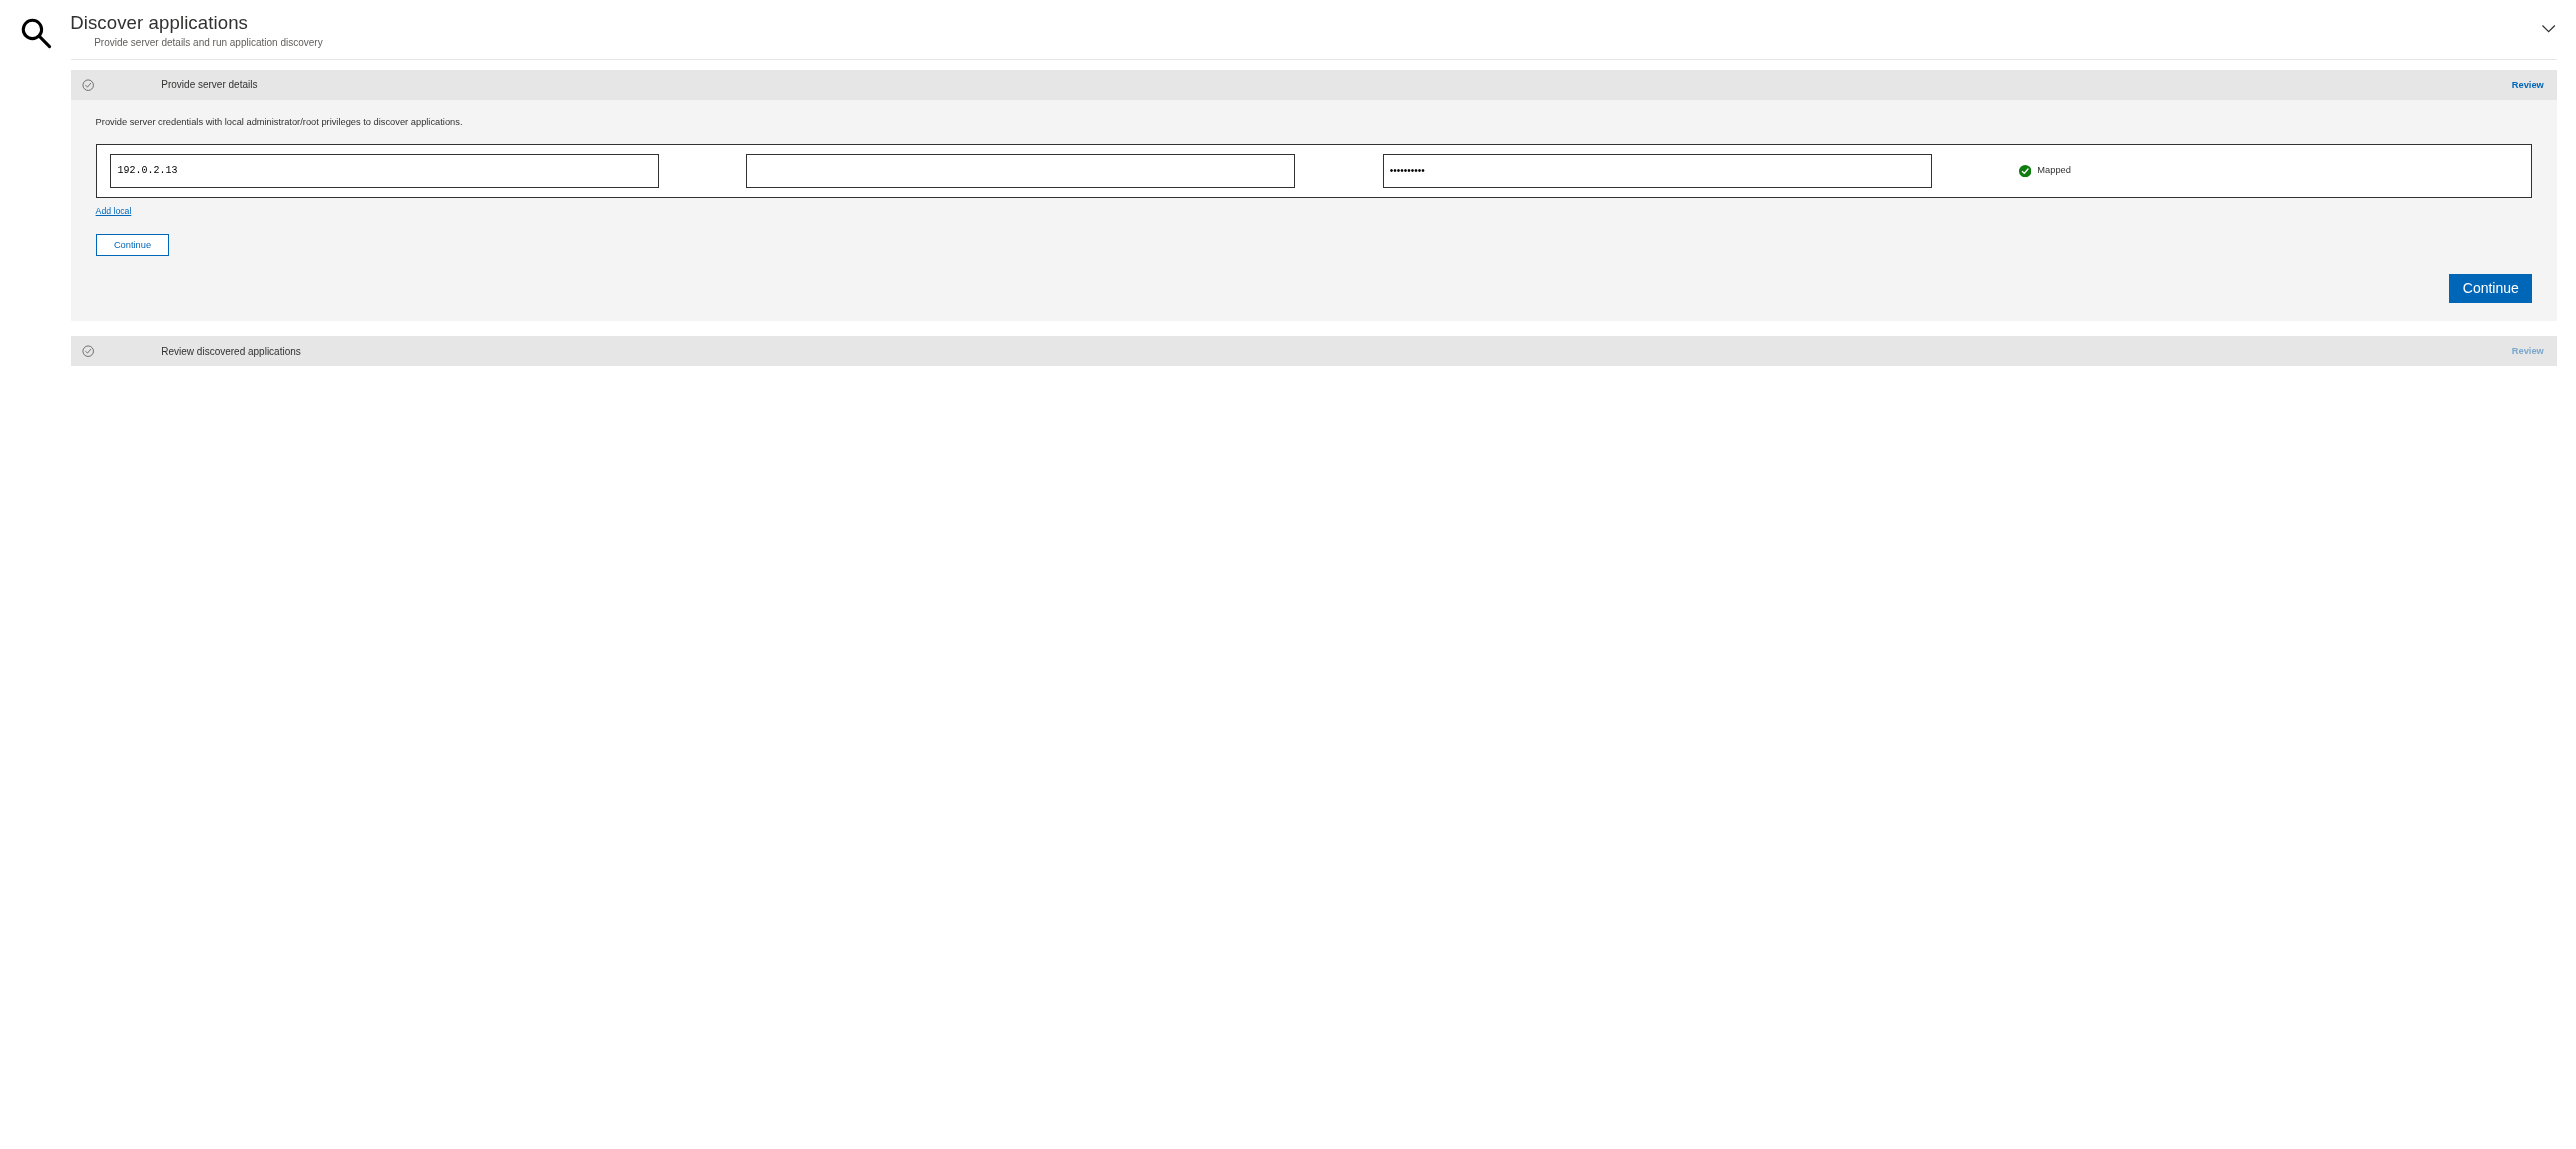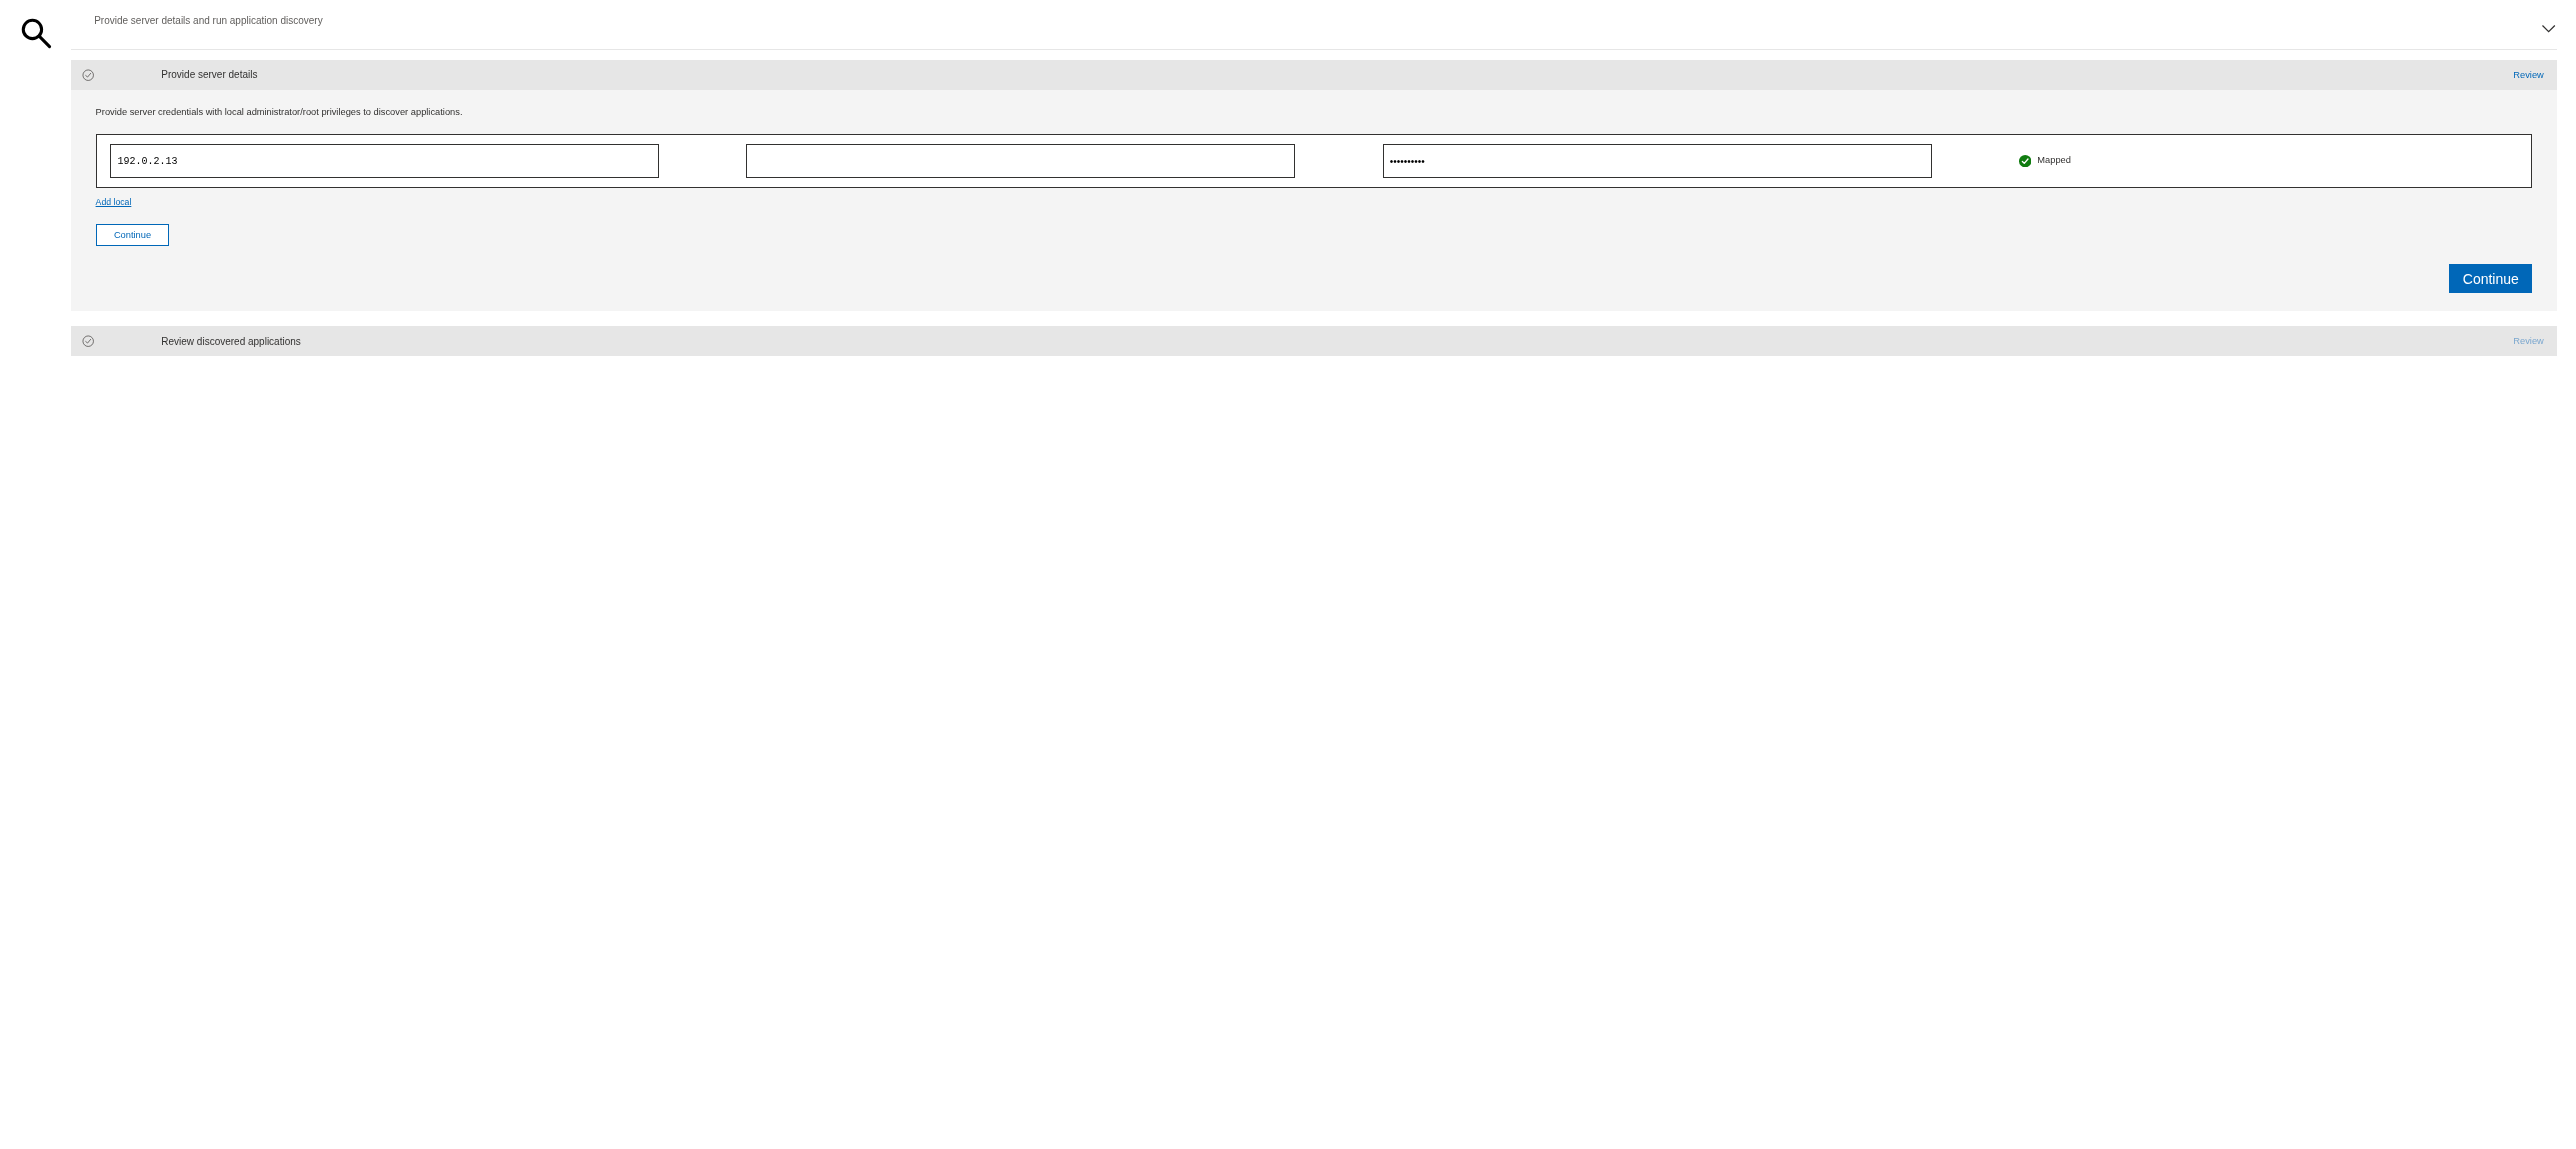--- a/index.html
+++ b/index.html
@@ -70,20 +70,21 @@
     .step-bar-title {
       font-size: 10px;
       color: #323130;
       flex: 1;
       margin-left: 50px;
     }
     .step-bar-link {
       color: #0067b8;
       font-size: 9.3px;
       cursor: pointer;
+      font-weight: bold;
     }
     .step-bar-link.muted {
       color: #7aa7cf;
     }
     .step-body {
       background: #f4f4f4;
       padding: 17.3px 25px 18.6px 25px;
       border-top: none;
     }
     .instruction {
@@ -177,20 +178,21 @@
 
 <div class="page">
   <div class="header-row">
     <div class="mag-icon">
       <svg viewBox="0 0 54 54" fill="none" stroke="#000" stroke-width="5">
         <circle cx="22" cy="22" r="15"></circle>
         <line x1="33" y1="33" x2="50" y2="50" stroke-linecap="round"></line>
       </svg>
     </div>
     <div class="header-text">
+      <h1 class="page-title">Discover applications</h1>
       <div class="page-subtitle">Provide server details and run application discovery</div>
     </div>
     <div class="chevron">
       <svg viewBox="0 0 28 28" fill="none" stroke="#323130" stroke-width="2">
         <polyline points="4,9 14,19 24,9"></polyline>
       </svg>
     </div>
   </div>
 
   <div class="content-area">

